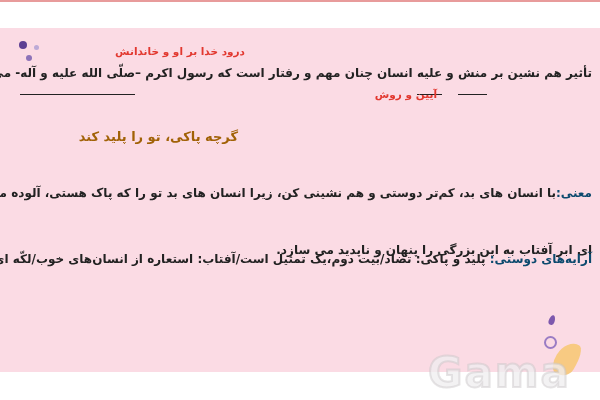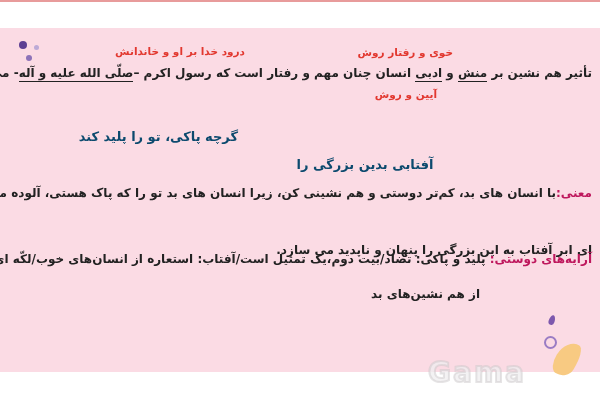--- a/index.html
+++ b/index.html
@@ -3,73 +3,70 @@
 <meta charset="utf-8">
 <style>
   html,body{margin:0;padding:0;}
   body{width:600px;height:400px;background:#ffffff;font-family:"DejaVu Sans",sans-serif;overflow:hidden;}
   #slide{position:relative;width:600px;height:400px;direction:rtl;}
   .topline{position:absolute;top:0;left:0;width:600px;height:2px;background:#e89b9b;}
   .panel{position:absolute;top:28px;left:0;width:600px;height:344px;background:#fbdbe4;}
   .line{position:absolute;white-space:nowrap;font-weight:bold;color:#222222;font-size:12px;}
   .sz13{font-size:12.5px;}
   .red{color:#e2382f;font-size:10.5px;font-weight:bold;}
-  .rose{color:#be185d;}
-  .uline{border-bottom:1.2px solid #222222;padding-bottom:1px;}
+  .rose{color:#0c4a6e;}
+  .uline{border-bottom:1.2px solid #222222;padding-bottom:14px;}
   .hemistich{position:absolute;width:150px;text-align:center;white-space:nowrap;
-             font-weight:bold;color:#0c4a6e;font-size:13px;}
+             font-weight:bold;color:#a16207;font-size:13px;}
   .stretch{letter-spacing:1.5px;}
   .dot{position:absolute;border-radius:50%;}
   .dot1{left:19px;top:41px;width:8px;height:8px;background:#5d3f92;}
   .dot2{left:34px;top:45px;width:5px;height:5px;background:#bcaad6;}
   .dot3{left:26px;top:55px;width:6px;height:6px;background:#8d72b8;}
   .minidrop{position:absolute;left:549px;top:315px;width:6px;height:10px;background:#7d58ad;
             border-radius:50% 50% 50% 50%/65% 65% 35% 35%;transform:rotate(18deg);}
   .ring{position:absolute;left:544px;top:336px;width:9px;height:9px;border:2px solid #9a7cc4;border-radius:50%;}
   .ydrop{position:absolute;left:556px;top:341px;width:22px;height:36px;background:#f8ca82;
          border-radius:65% 35% 60% 40%/55% 65% 35% 45%;transform:rotate(32deg);}
-  .watermark{position:absolute;left:428px;top:356px;direction:ltr;font-size:28px;font-weight:bold;
+  .watermark{position:absolute;left:428px;top:348px;direction:ltr;font-size:42px;font-weight:bold;
              letter-spacing:2px;color:rgba(240,237,239,0.9);
              -webkit-text-stroke:2px rgba(200,196,199,0.55);opacity:0.85;}
 </style>
 </head>
 <body>
 
 <div id="slide">
   <div class="topline"></div>
   <div class="panel"></div>
 
   <div>
     <div class="dot dot1"></div>
     <div class="dot dot2"></div>
     <div class="dot dot3"></div>
   </div>
 
-  <div class="line red" style="top:46px;right:147px;">خوی و رفتار    روش</div>
   <div class="line red" style="top:45px;right:355px;">درود خدا بر او و خاندانش</div>
 
   <div class="line" style="top:66px;right:8px;">
-    <span>تأثیر هم نشین بر </span><span class="uline">منش</span><span> و </span><span class="uline">ادبی</span><span> انسان چنان مهم و رفتار است که رسول اکرم –</span><span class="uline">صلّی الله علیه و آله</span><span>- می‌فرمایند:</span>
+    <span>تأثیر هم نشین بر </span><span class="uline">منش</span><span> و </span><span class="uline">علیه</span><span> انسان چنان مهم و رفتار است که رسول اکرم –</span><span class="uline">صلّی الله علیه و آله</span><span>- می‌فرمایند:</span>
   </div>
 
   <div class="line red" style="top:88px;right:163px;">آیین و روش</div>
 
 
   <div class="hemistich" style="top:129px;right:362px;">گرچه پاکی، تو را پلید کند</div>
-  <div class="hemistich stretch" style="top:157px;right:160px;">آفتابی بدین بزرگی را</div>
 
   <div class="line" style="top:186px;right:8px;">
     <span class="rose">معنی:</span><span>با انسان های بد، کم‌تر دوستی و هم نشینی کن، زیرا انسان های بد تو را که پاک هستی، آلوده می سازند. لکّه</span>
   </div>
   <div class="line" style="top:221px;right:8px;margin-top:22px;">ای ابر آفتاب به این بزرگی را پنهان و ناپدید می سازد.</div>
 
   <div class="line" style="top:252px;right:8px;">
     <span class="rose">آرایه‌های دوستی:</span><span> پلید و پاکی: تضاد/بیت دوم،یک تمثیل است/آفتاب: استعاره از انسان‌های خوب/لکّه ای ابر: استعاره</span>
   </div>
-  <div class="line" style="top:287px;right:120px;">از هم نشین‌های بد</div>
 
 
   <div class="minidrop"></div>
   <div class="ring"></div>
   <div class="ydrop"></div>
 
   <div class="watermark">Gama</div>
 </div>
 
 </body></html>

